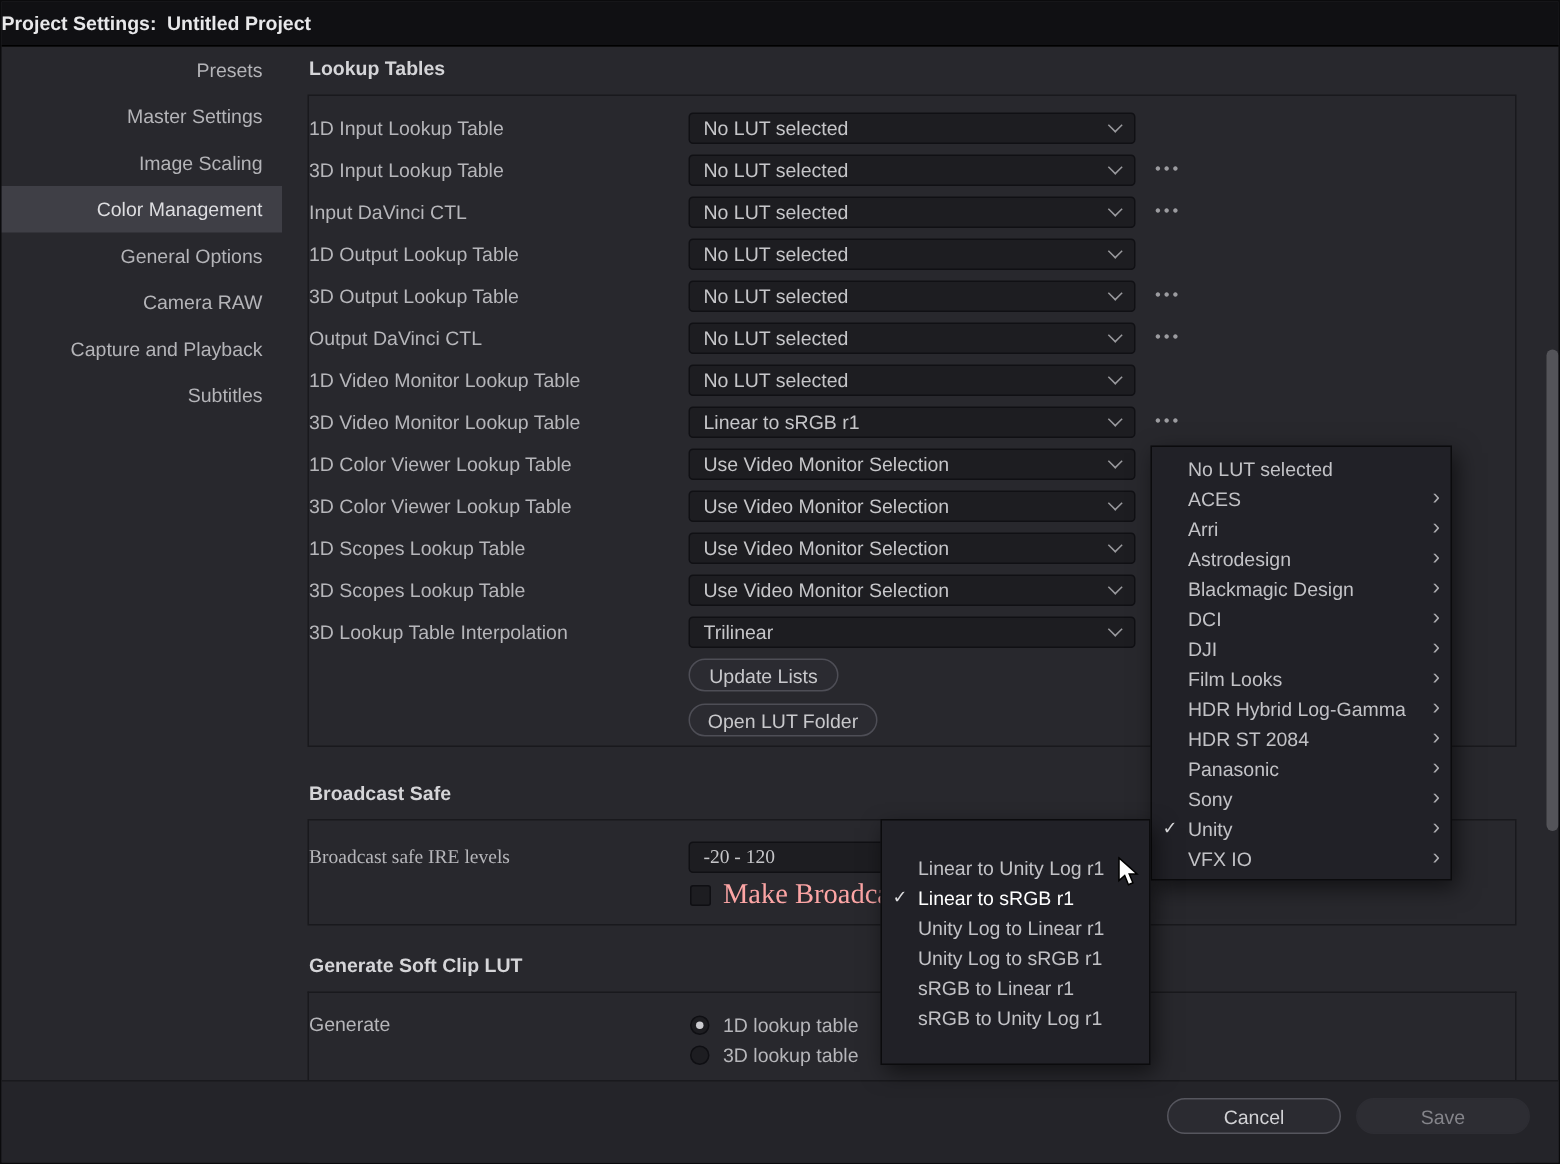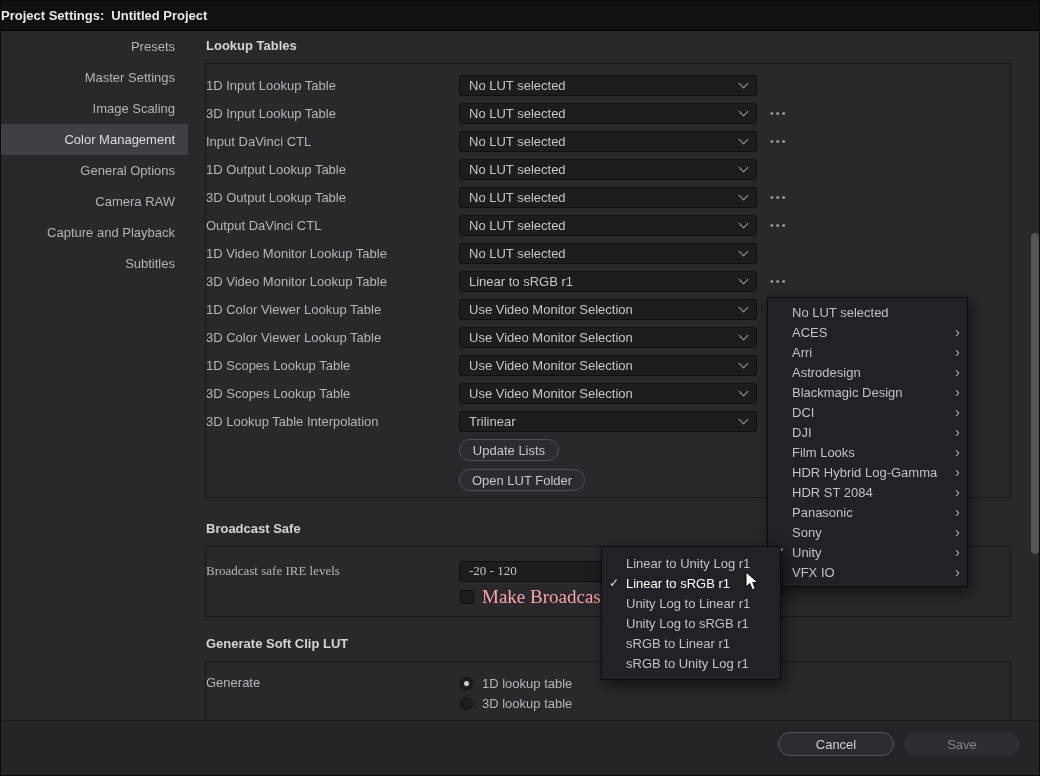--- a/index.html
+++ b/index.html
@@ -87,21 +87,21 @@
   }
   .footer .btn { position:absolute; height:24px; width:116px; border-radius:12px; }
   #cancel-btn { left:777px; top:11px; background:#2b2b31; border:1px solid #56565e; color:#d2d2d5; }
   #save-btn   { left:903px; top:11px; background:#2d2d33; border:1px solid #2d2d33; color:#84848a; }
   
   .menu {
     position:absolute; background:#212127; border:1px solid #0b0b0d;
     box-shadow:3px 5px 14px rgba(0,0,0,.55); padding:4px 0;
   }
   #main-menu { left:766px; top:296px; width:201px; z-index:50; }
-  #sub-menu  { left:600px; top:545px; width:180px; z-index:60; padding:6px 0; }
+  #sub-menu  { left:586px; top:545px; width:180px; z-index:60; padding:21px 0; }
   .menu-item { height:20px; display:flex; align-items:center; font-size:13px; color:#c2c2c6; cursor:default; }
   .menu-item .check { width:24px; text-align:center; font-size:12px; color:#dcdcde; flex:none; }
   .menu-item .mlabel { flex:1; white-space:nowrap; overflow:hidden; }
   .menu-item .arrow { width:18px; flex:none; text-align:right; padding-right:7px; color:#ababaf; font-size:15px; line-height:14px; }
   .menu-item.hl { color:#ffffff; }
   
   .scroll-thumb {
     position:absolute; left:1030px; top:232px; width:8px; height:321px;
     background:#545459; border-radius:4px; z-index:5;
   }

